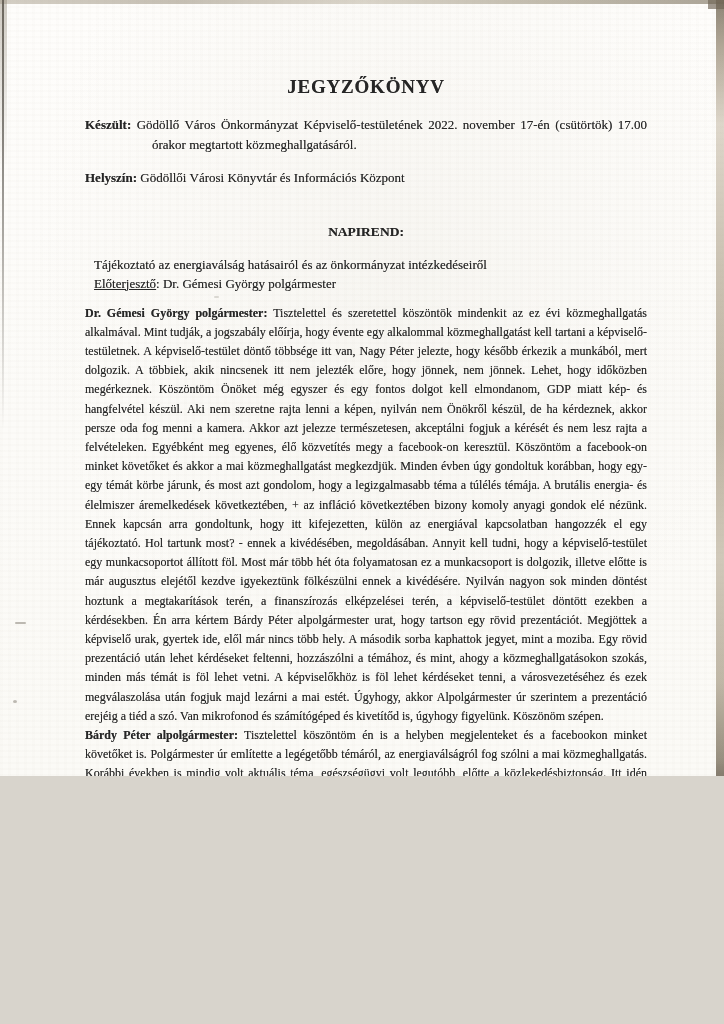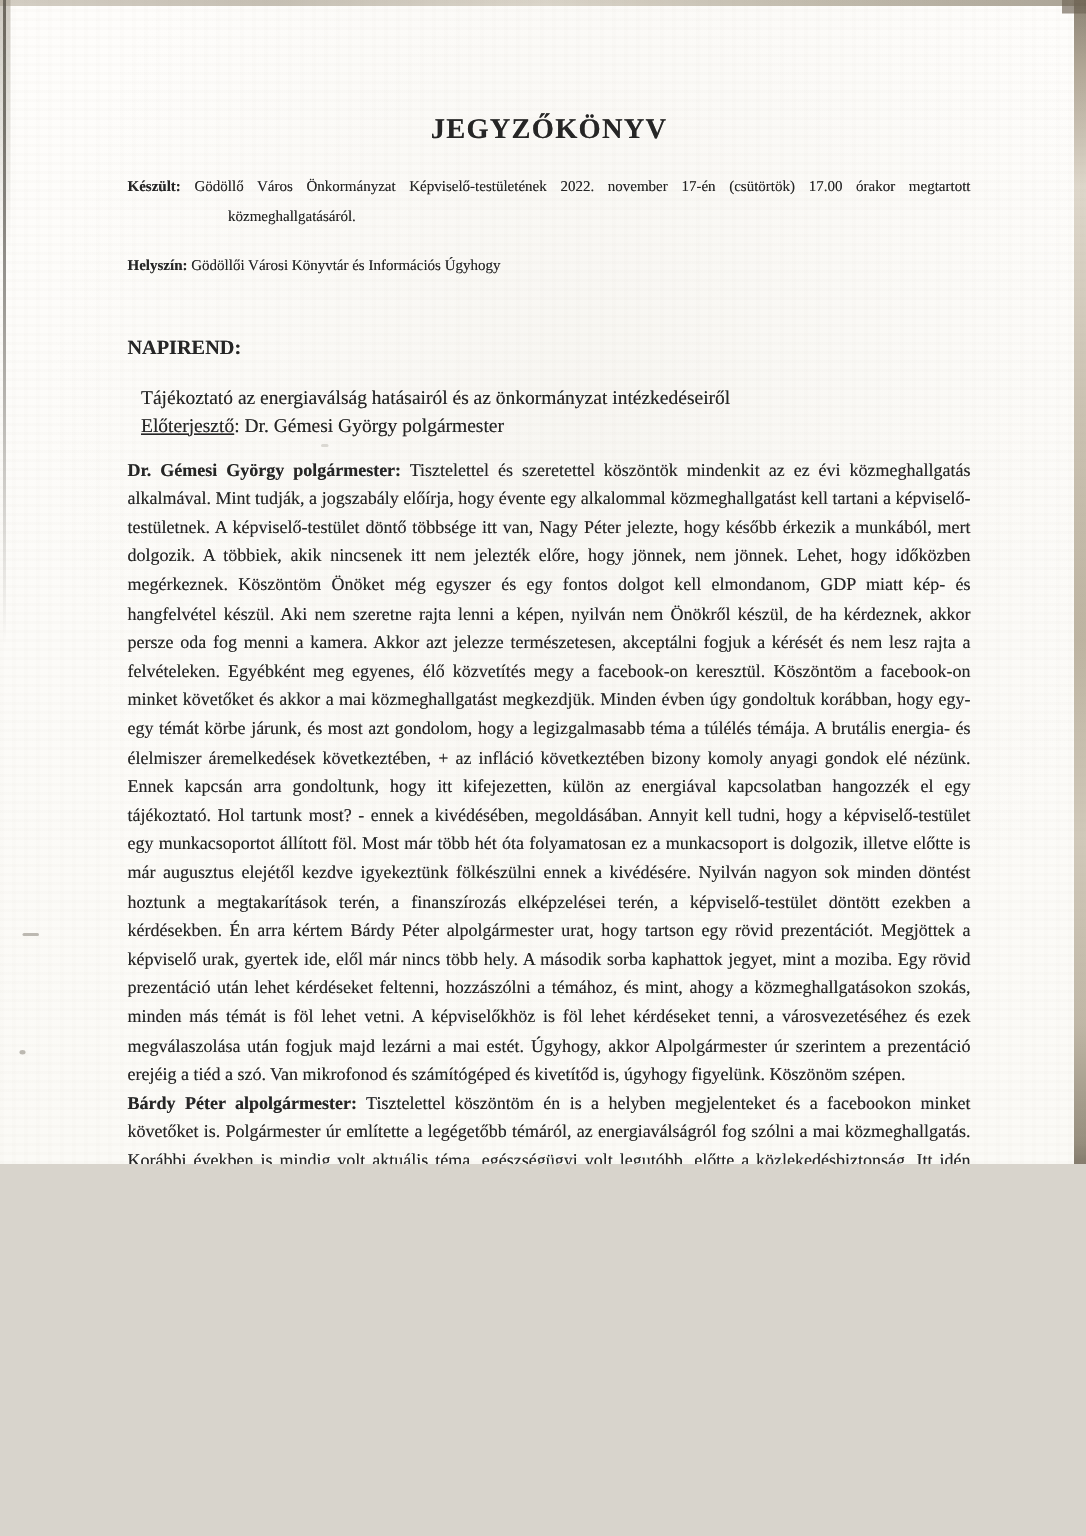--- a/index.html
+++ b/index.html
@@ -59,29 +59,29 @@
     text-shadow: 0 0 0.4px rgba(38,38,38,0.55);
   }
   .doc-title {
     margin: 76px 0 0 0;
     text-align: center;
     font-size: 19px; font-weight: bold; letter-spacing: 0.8px;
   }
   p { margin: 0; }
   .meta-p {
     text-align: justify;
-    font-size: 10px; line-height: 19.5px;
+    font-size: 13px; line-height: 19.5px;
   }
   .m-keszult { margin-top: 17px; padding-left: 67px; text-indent: -67px; }
   .m-helyszin { margin-top: 14px; }
   .m-jelen { margin-top: 13px; }
   .lbl { font-weight: bold; }
   .agenda-heading {
     margin-top: 36px;
-    font-size: 13.5px; font-weight: bold;
+    font-size: 13.5px; font-weight: bold; text-align: center;
   }
   .agenda-block { margin-top: 15px; margin-left: 9px; font-size: 13px; line-height: 19px; }
   .u { text-decoration: underline; }
   .speech {
     text-align: justify;
     font-size: 12px; line-height: 19.2px;
   }
   .speech-1 { margin-top: 11px; }
   .speech-2 { }
   .speaker { font-weight: bold; }
@@ -106,21 +106,21 @@
   <div class="speck speck-3"></div>
   <div class="speck speck-4"></div>
   <div class="noise"></div>
 
   <div class="doc">
 
     <h1 class="doc-title">JEGYZŐKÖNYV</h1>
 
     <p class="meta-p m-keszult"><span class="lbl">Készült:</span> <span>Gödöllő Város Önkormányzat Képviselő-testületének 2022. november 17-én (csütörtök) 17.00 órakor megtartott közmeghallgatásáról.</span></p>
 
-    <p class="meta-p m-helyszin"><span class="lbl">Helyszín:</span> <span>Gödöllői Városi Könyvtár és Információs Úgyhogy</span></p>
+    <p class="meta-p m-helyszin"><span class="lbl">Helyszín:</span> <span>Gödöllői Városi Könyvtár és Információs Központ</span></p>
 
 
     <p class="agenda-heading">NAPIREND:</p>
 
     <div class="agenda-block">
       <p>Tájékoztató az energiaválság hatásairól és az önkormányzat intézkedéseiről</p>
       <p><span class="u">Előterjesztő</span><span>: Dr. Gémesi György polgármester</span></p>
     </div>
 
     <p class="speech speech-1"><span class="speaker">Dr. Gémesi György polgármester:</span> <span>Tisztelettel és szeretettel köszöntök mindenkit az ez évi közmeghallgatás alkalmával. Mint tudják, a jogszabály előírja, hogy évente egy alkalommal közmeghallgatást kell tartani a képviselő-testületnek. A képviselő-testület döntő többsége itt van, Nagy Péter jelezte, hogy később érkezik a munkából, mert dolgozik. A többiek, akik nincsenek itt nem jelezték előre, hogy jönnek, nem jönnek. Lehet, hogy időközben megérkeznek. Köszöntöm Önöket még egyszer és egy fontos dolgot kell elmondanom, GDP miatt kép- és hangfelvétel készül. Aki nem szeretne rajta lenni a képen, nyilván nem Önökről készül, de ha kérdeznek, akkor persze oda fog menni a kamera. Akkor azt jelezze természetesen, akceptálni fogjuk a kérését és nem lesz rajta a felvételeken. Egyébként meg egyenes, élő közvetítés megy a facebook-on keresztül. Köszöntöm a facebook-on minket követőket és akkor a mai közmeghallgatást megkezdjük. Minden évben úgy gondoltuk korábban, hogy egy-egy témát körbe járunk, és most azt gondolom, hogy a legizgalmasabb téma a túlélés témája. A brutális energia- és élelmiszer áremelkedések következtében, + az infláció következtében bizony komoly anyagi gondok elé nézünk. Ennek kapcsán arra gondoltunk, hogy itt kifejezetten, külön az energiával kapcsolatban hangozzék el egy tájékoztató. Hol tartunk most? - ennek a kivédésében, megoldásában. Annyit kell tudni, hogy a képviselő-testület egy munkacsoportot állított föl. Most már több hét óta folyamatosan ez a munkacsoport is dolgozik, illetve előtte is már augusztus elejétől kezdve igyekeztünk fölkészülni ennek a kivédésére. Nyilván nagyon sok minden döntést hoztunk a megtakarítások terén, a finanszírozás elképzelései terén, a képviselő-testület döntött ezekben a kérdésekben. Én arra kértem Bárdy Péter alpolgármester urat, hogy tartson egy rövid prezentációt. Megjöttek a képviselő urak, gyertek ide, elől már nincs több hely. A második sorba kaphattok jegyet, mint a moziba. Egy rövid prezentáció után lehet kérdéseket feltenni, hozzászólni a témához, és mint, ahogy a közmeghallgatásokon szokás, minden más témát is föl lehet vetni. A képviselőkhöz is föl lehet kérdéseket tenni, a városvezetéséhez és ezek megválaszolása után fogjuk majd lezárni a mai estét. Úgyhogy, akkor Alpolgármester úr szerintem a prezentáció erejéig a tiéd a szó. Van mikrofonod és számítógéped és kivetítőd is, úgyhogy figyelünk. Köszönöm szépen.</span></p>

